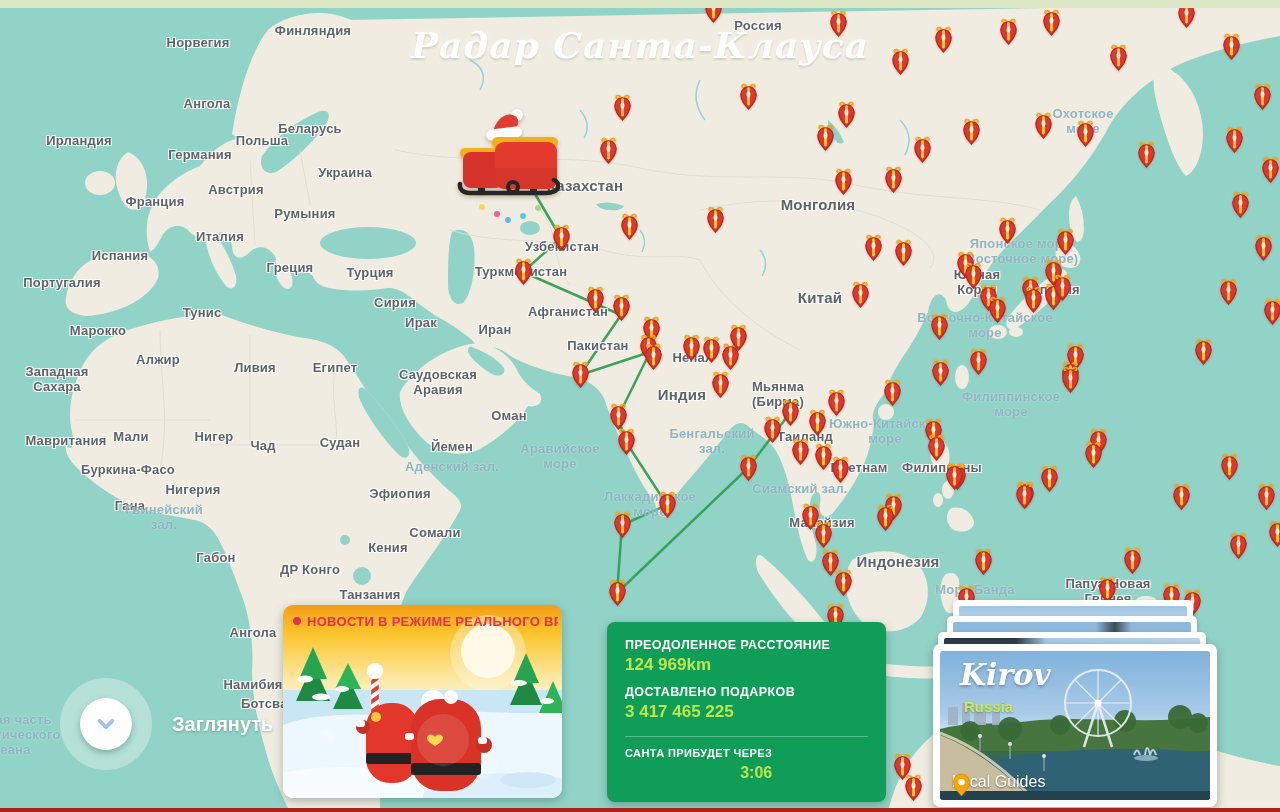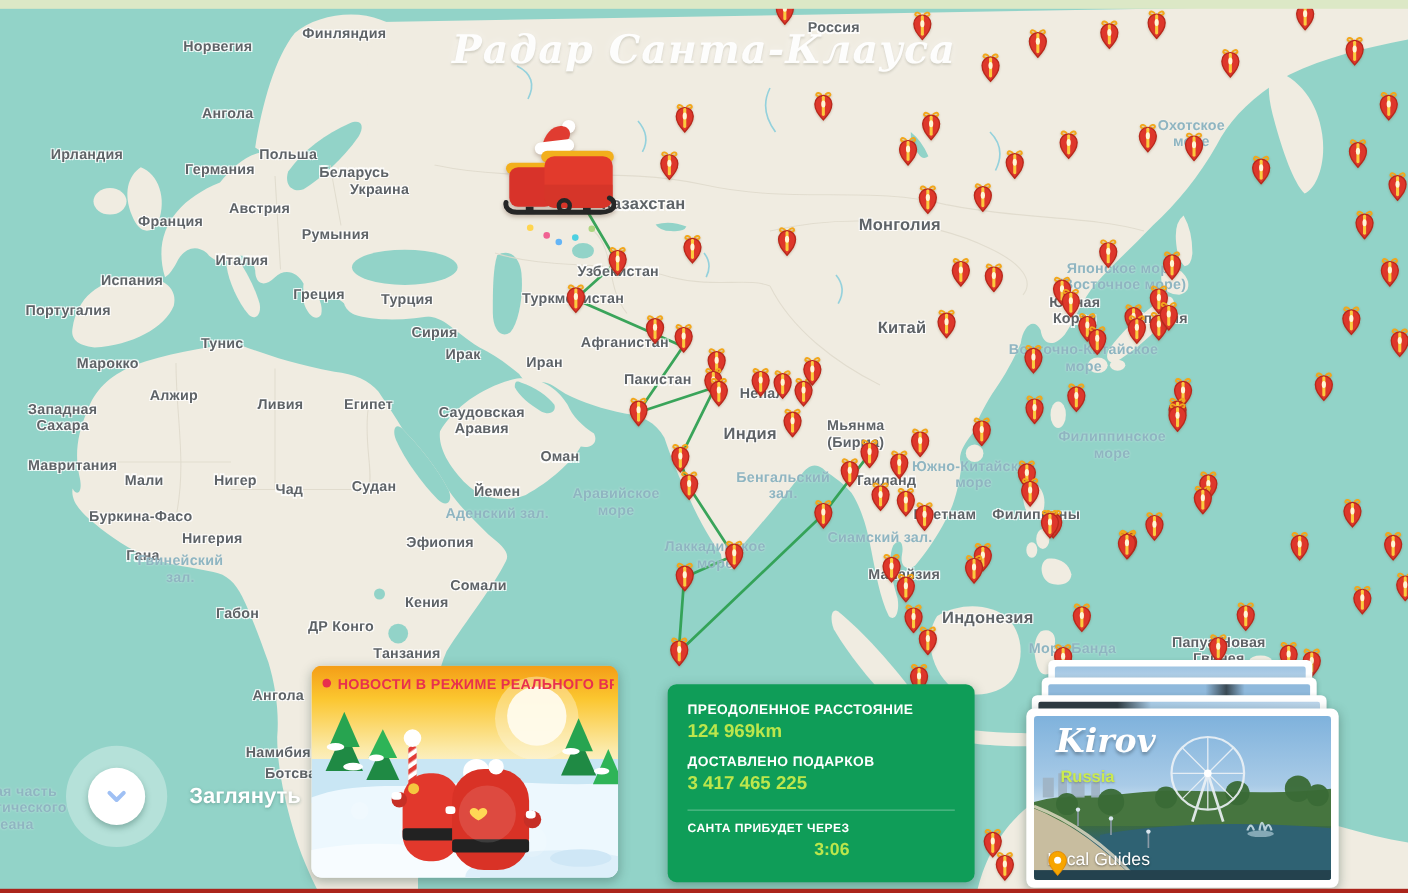--- a/index.html
+++ b/index.html
@@ -189,21 +189,21 @@
   <div class="bottom-line"></div>
 
   <div class="page-title">Радар Санта-Клауса</div>
 
   <div id="labels">
       <div class="map-label" style="left: 198px; top: 43px;">Норвегия</div>
       <div class="map-label" style="left: 313px; top: 31px;">Финляндия</div>
       <div class="map-label" style="left: 758px; top: 26px;">Россия</div>
       <div class="map-label" style="left: 207px; top: 104px;">Ангола</div>
       <div class="map-label" style="left: 79px; top: 141px;">Ирландия</div>
-      <div class="map-label" style="left: 322px; top: 129px; margin-top: 28px;">Беларусь</div>
+      <div class="map-label" style="left: 310px; top: 129px;">Беларусь</div>
       <div class="map-label" style="left: 262px; top: 141px;">Польша</div>
       <div class="map-label" style="left: 200px; top: 155px;">Германия</div>
       <div class="map-label" style="left: 345px; top: 173px;">Украина</div>
       <div class="map-label" style="left: 236px; top: 190px;">Австрия</div>
       <div class="map-label" style="left: 155px; top: 202px;">Франция</div>
       <div class="map-label" style="left: 305px; top: 214px;">Румыния</div>
       <div class="map-label" style="left: 220px; top: 237px;">Италия</div>
       <div class="map-label" style="left: 120px; top: 256px;">Испания</div>
       <div class="map-label" style="left: 290px; top: 268px;">Греция</div>
       <div class="map-label" style="left: 370px; top: 273px;">Турция</div>
@@ -214,21 +214,21 @@
       <div class="map-label" style="left: 202px; top: 313px;">Тунис</div>
       <div class="map-label" style="left: 98px; top: 331px;">Марокко</div>
       <div class="map-label" style="left: 158px; top: 360px;">Алжир</div>
       <div class="map-label" style="left: 255px; top: 368px;">Ливия</div>
       <div class="map-label" style="left: 335px; top: 368px;">Египет</div>
       <div class="map-label" style="left: 57px; top: 380px;">Западная
 Сахара</div>
       <div class="map-label" style="left: 438px; top: 383px;">Саудовская
 Аравия</div>
       <div class="map-label" style="left: 509px; top: 416px;">Оман</div>
-      <div class="map-label" style="left: 66px; top: 424px;">Мавритания</div>
+      <div class="map-label" style="left: 66px; top: 441px;">Мавритания</div>
       <div class="map-label" style="left: 131px; top: 437px;">Мали</div>
       <div class="map-label" style="left: 202px; top: 437px; padding-left: 24px;">Нигер</div>
       <div class="map-label" style="left: 263px; top: 446px;">Чад</div>
       <div class="map-label" style="left: 340px; top: 443px;">Судан</div>
       <div class="map-label" style="left: 452px; top: 447px;">Йемен</div>
       <div class="map-label sea" style="left: 452px; top: 467px;">Аденский зал.</div>
       <div class="map-label" style="left: 128px; top: 470px;">Буркина-Фасо</div>
       <div class="map-label" style="left: 193px; top: 490px;">Нигерия</div>
       <div class="map-label" style="left: 400px; top: 494px;">Эфиопия</div>
       <div class="map-label" style="left: 130px; top: 506px;">Гана</div>

